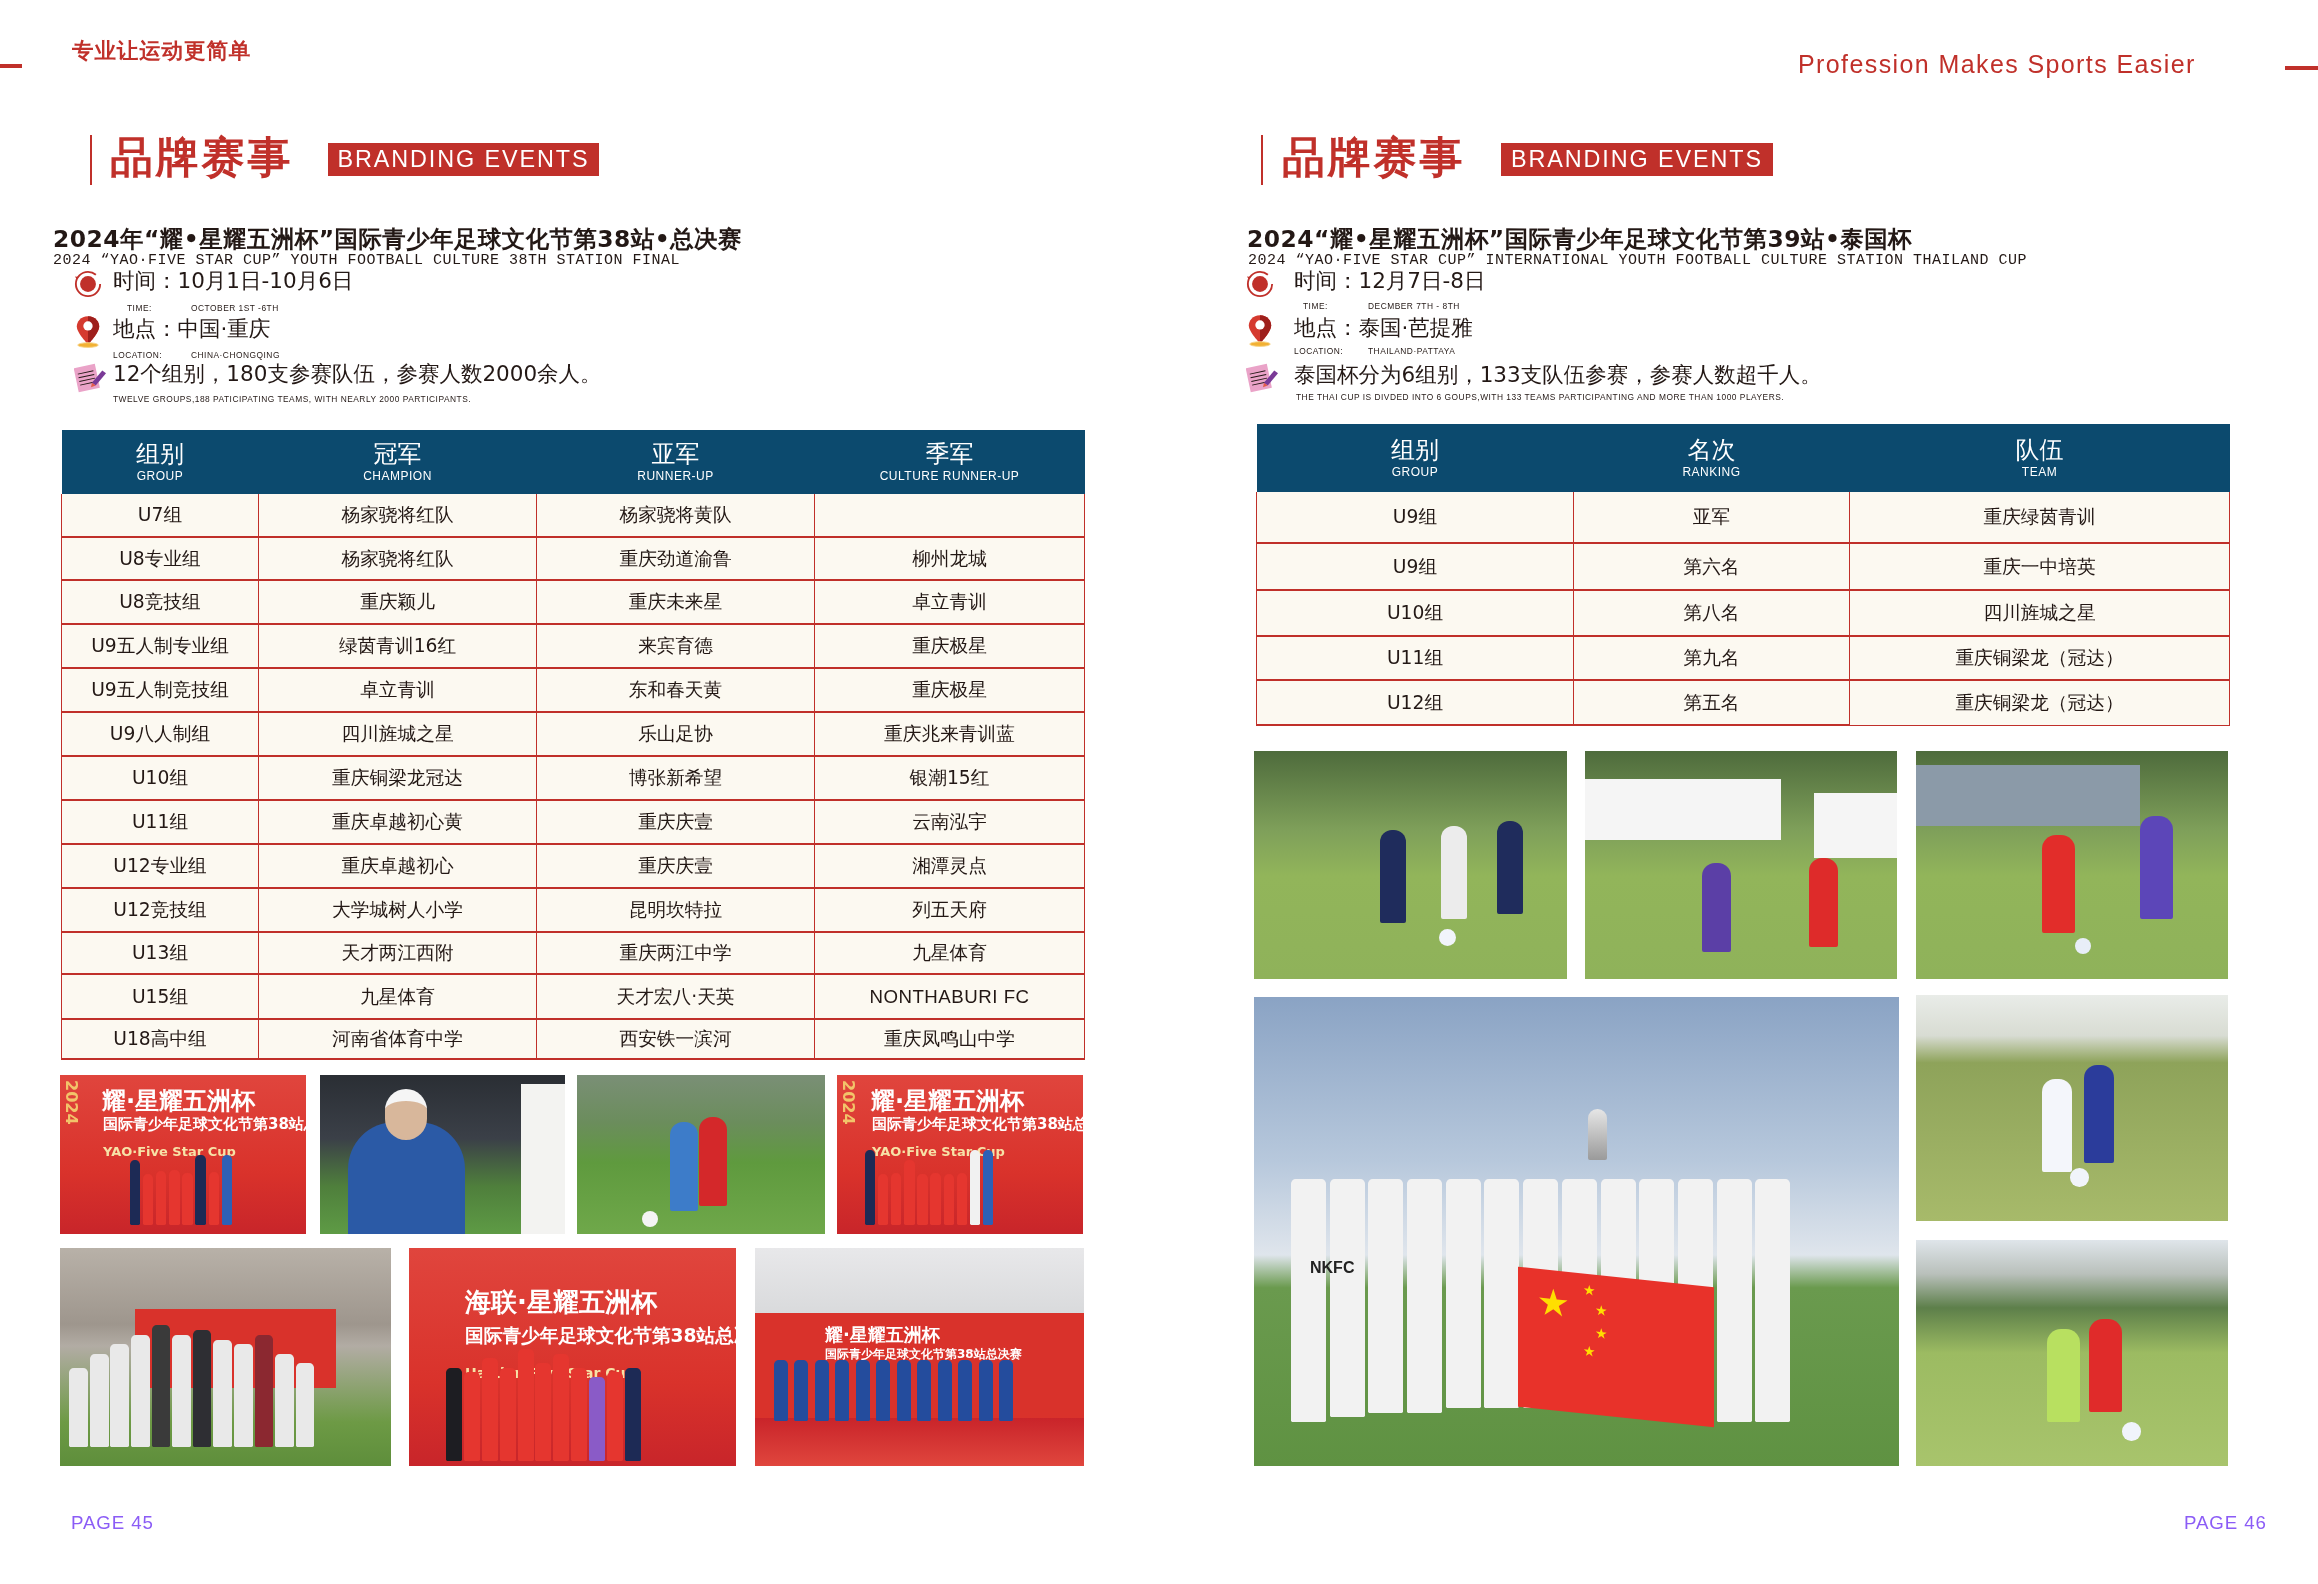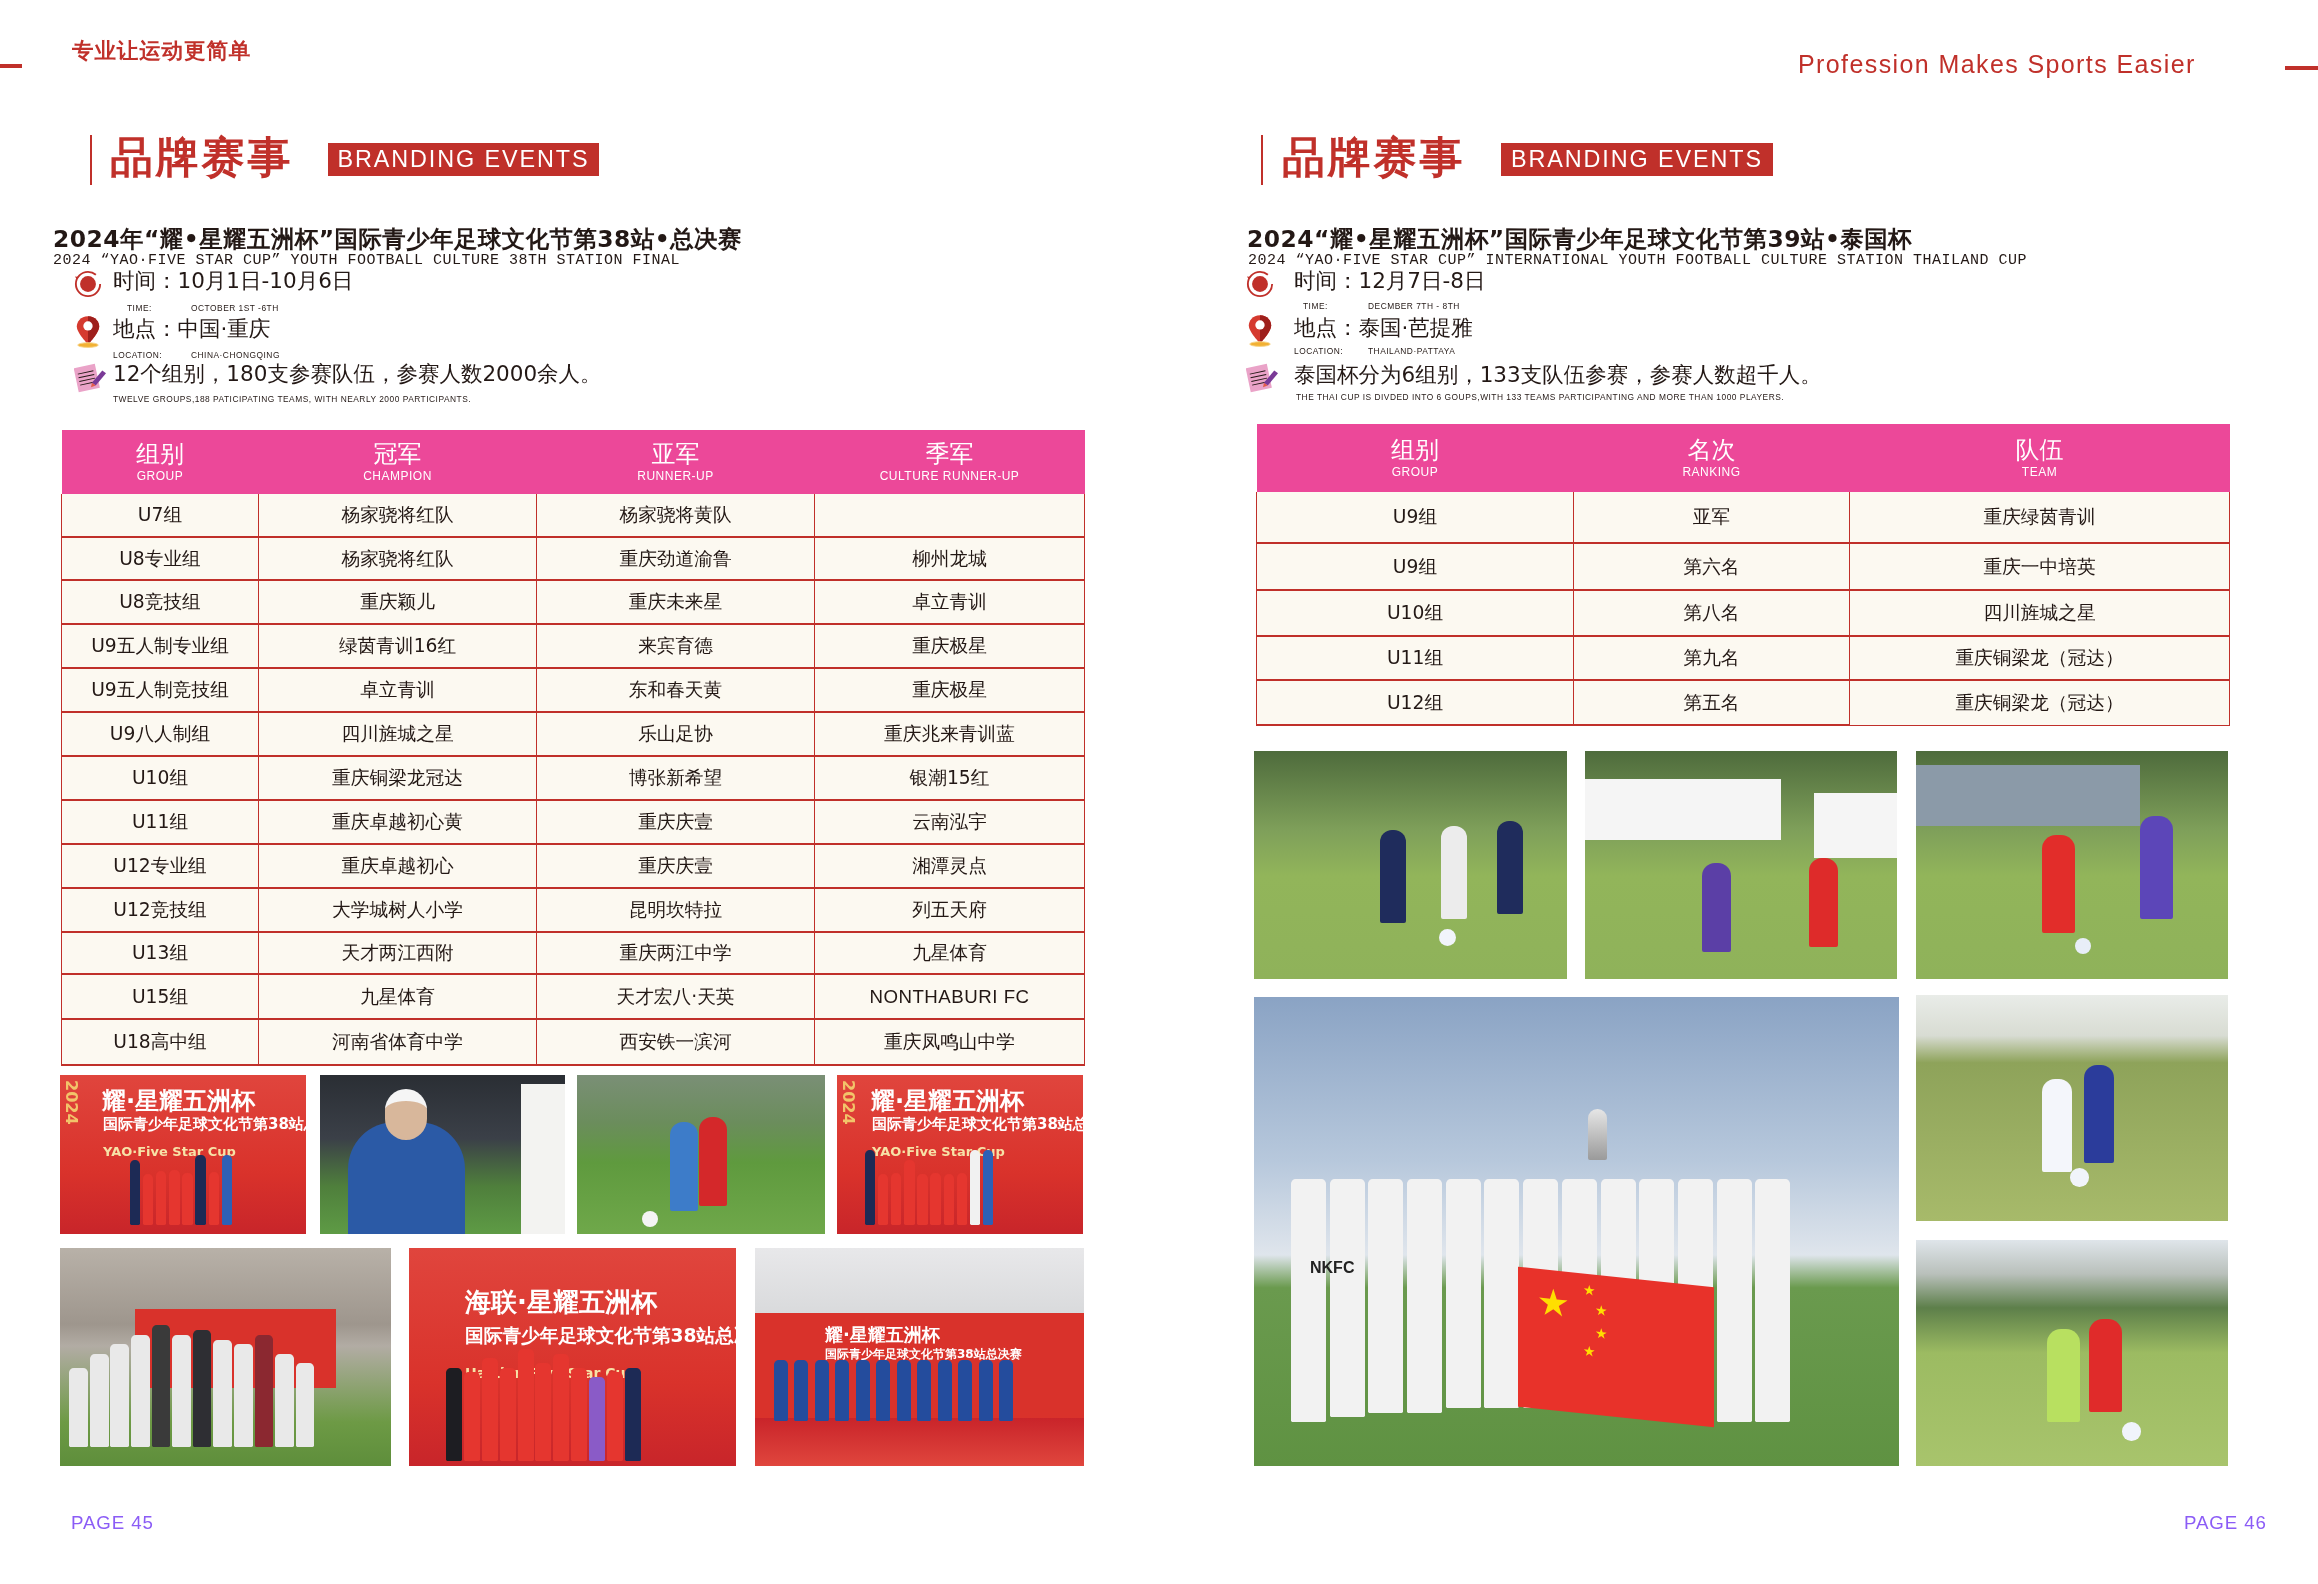--- a/index.html
+++ b/index.html
@@ -19,21 +19,21 @@
 
   
   .ev-title { position: absolute; font-size: 23.4px; font-weight: bold; color: #231815; white-space: nowrap; letter-spacing: 0.5px; }
   .ev-sub { position: absolute; font-family: Liberation Mono, monospace; font-size: 15px; color: #231815; white-space: nowrap; letter-spacing: 0.5px; }
   .info-main { font-size: 21.5px; color: #231815; white-space: nowrap; }
   .info-en { position: absolute; font-family: "Liberation Sans", sans-serif; font-size: 8.4px; color: #231815; white-space: nowrap; letter-spacing: 0.5px; }
   .icon { position: absolute; }
 
   
   table.res { position: absolute; border-collapse: collapse; table-layout: fixed; }
-  table.res thead th { background: #ec4899; color: #fff; font-weight: normal; text-align: center; vertical-align: middle; padding: 0; }
+  table.res thead th { background: #0c4a6e; color: #fff; font-weight: normal; text-align: center; vertical-align: middle; padding: 0; }
   table.res thead .th-cn { display: block; font-size: 24px; line-height: 1.1; }
   table.res thead .th-en { display: block; font-family: "Liberation Sans", sans-serif; font-size: 12px; letter-spacing: 0.5px; margin-top: 1.9px; }
   table.res tbody td { background: #fcf9f1; text-align: center; vertical-align: middle; font-size: 18.7px; color: #231815; border-left: 0.9px solid #c0302a; border-right: 0.9px solid #c0302a; border-bottom: 2.8px solid #c0302a; white-space: nowrap; }
   table.res tbody td:first-child { border-left: 0.9px solid #c0302a; }
 
   
   .photo { position: absolute; overflow: hidden; }
   .ph-red { background: linear-gradient(180deg, #e0453d 0%, #d9322b 62%, #c8252a 100%); }
   .ph-pitch { background: linear-gradient(180deg, #7a8f76 0%, #6b8d5c 30%, #5f9a3e 55%, #6fa84a 100%); }
   .ph-dark { background: linear-gradient(180deg, #2a2e34 0%, #3b4048 40%, #4f7f3c 70%, #5e9b45 100%); }
@@ -197,21 +197,21 @@
           <td>天才两江西附</td>
           <td>重庆两江中学</td>
           <td>九星体育</td>
         </tr>
       <tr style="height:45px;">
           <td>U15组</td>
           <td>九星体育</td>
           <td>天才宏八·天英</td>
           <td style="font-family:'Liberation Sans',sans-serif;letter-spacing:0.5px;">NONTHABURI FC</td>
         </tr>
-      <tr style="height:46px;">
+      <tr style="height:40px;">
           <td>U18高中组</td>
           <td>河南省体育中学</td>
           <td>西安铁一滨河</td>
           <td>重庆凤鸣山中学</td>
         </tr>
     </tbody>
   </table>
 
   <div class="photo ph-red" style="left:60px; top:1075px; width:246px; height:159px;">
     <div class="banner-txt" style="left:1.9px; top:4.7px; font-size:16px; color:#f2c46a; writing-mode:vertical-rl;">2024</div>

